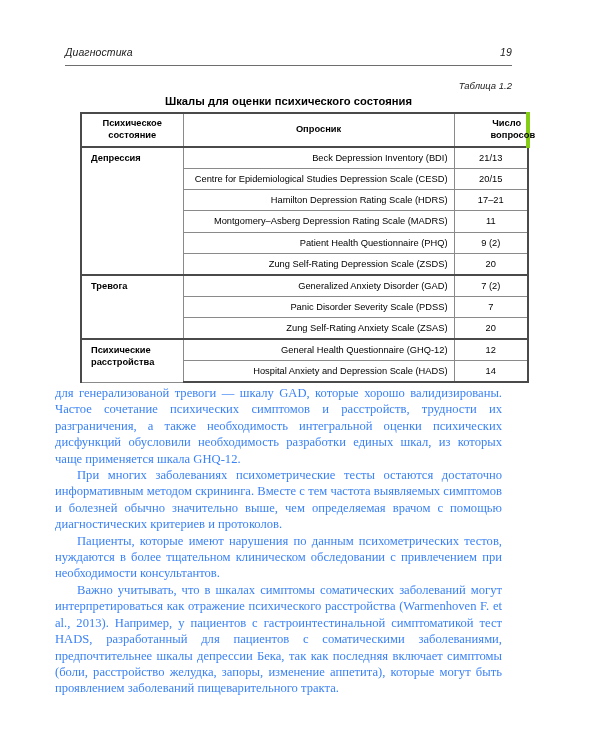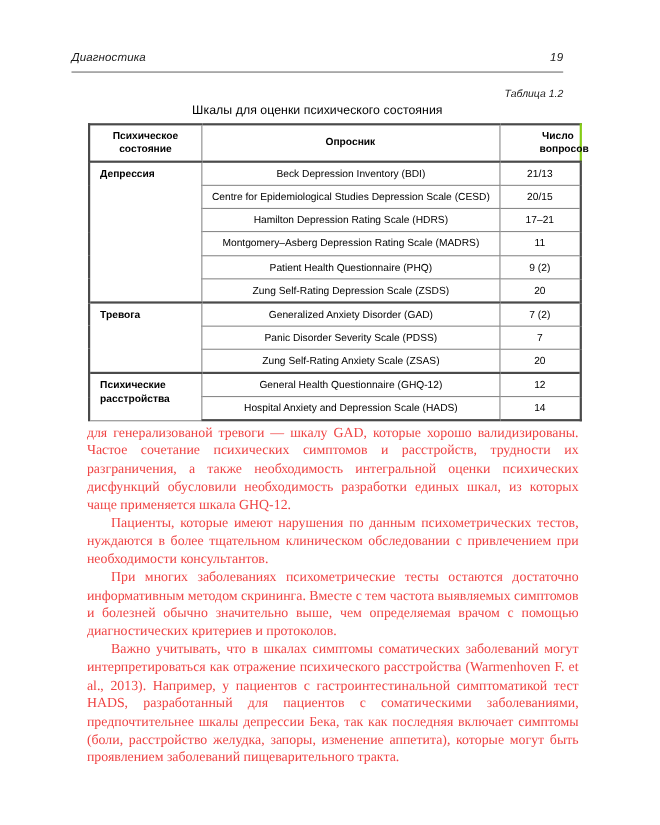--- a/index.html
+++ b/index.html
@@ -63,21 +63,21 @@
     font-size: 9.5px;
     color: #1a1a1a;
   }
   .table-title {
     position: absolute;
     left: 65px;
     top: 95px;
     width: 447px;
     text-align: center;
     font-family: "Liberation Sans", "DejaVu Sans", sans-serif;
-    font-weight: normal;
+    font-weight: bold;
     font-size: 11.2px;
     color: #000000;
     letter-spacing: 0.05px;
   }
 
   
   .scales-table {
     position: absolute;
     left: 80px;
     top: 112px;
@@ -95,62 +95,62 @@
   }
   .scales-table thead th {
     border-top: 2px solid #4a4a4a;
     border-bottom: 2px solid #4a4a4a;
     font-weight: bold;
     text-align: center;
     line-height: 1.25;
     padding: 4px 3px 5px;
   }
   .scales-table thead th.c1 { border-left: 2px solid #4a4a4a; }
-  .scales-table thead th.c3 { border-right: 2px solid #84cc16; padding-left: 36px; }
+  .scales-table thead th.c3 { border-right: 4px solid #84cc16; padding-left: 36px; }
 
   .col-state { width: 102px; }
   .col-quest { width: 271px; }
   .col-num   { width: 74px; }
 
   td.cell-state {
     font-weight: bold;
     text-align: left;
     padding: 4px 6px 4px 9px;
     vertical-align: top;
     line-height: 1.3;
     border-left: 2px solid #4a4a4a;
     border-right: 1px solid #8a8a8a;
   }
   td.cell-quest {
-    text-align: center;
+    text-align: right;
     padding: 4px 6px 4px 7px;
     line-height: 1.3;
   }
   td.cell-num {
     text-align: center;
     padding: 4px 16px;
     border-right: 2px solid #4a4a4a;
   }
 
   
   tr.group-start > td { border-top: 2px solid #4a4a4a; }
   tr.last-row > td    { border-bottom: 2px solid #4a4a4a; }
 
   
   .body-text {
     position: absolute;
-    left: 79px;
+    left: 55px;
     top: 385px;
     width: 447px;
     font-family: "Liberation Serif", "DejaVu Serif", serif;
     font-size: 12.6px;
     line-height: 16.4px;
     text-align: justify;
     text-justify: inter-word;
-    color: #ef4444;
+    color: #3b82f6;
     hyphens: manual;
   }
   .body-text p {
     margin: 0;
     text-indent: 22px;
   }
   .body-text p.cont {
     text-indent: 0;
   }
 </style>
@@ -227,18 +227,18 @@
         </tr>
         <tr class="last-row">
           <td class="cell-quest">Hospital Anxiety and Depression Scale (HADS)</td>
           <td class="cell-num">14</td>
         </tr>
       </tbody>
   </table>
 
   <div class="body-text" id="body-text">
       <p class="cont">для генерализованой тревоги — шкалу GAD, которые хорошо валидизированы. Частое сочетание психических симптомов и расстройств, трудности их разграничения, а также необходимость интегральной оценки психических дисфункций обусловили необходимость разработки единых шкал, из которых чаще применяется шкала GHQ-12.</p>
+      <p>При многих заболеваниях психометрические тесты остаются достаточно информативным методом скрининга. Вместе с тем частота выявляемых симптомов и болезней обычно значительно выше, чем определяемая врачом с помощью диагностических критериев и протоколов.</p>
       <p>Пациенты, которые имеют нарушения по данным психометрических тестов, нуждаются в более тщательном клиническом обследовании с привлечением при необходимости консультантов.</p>
-      <p>При многих заболеваниях психометрические тесты остаются достаточно информативным методом скрининга. Вместе с тем частота выявляемых симптомов и болезней обычно значительно выше, чем определяемая врачом с помощью диагностических критериев и протоколов.</p>
       <p>Важно учитывать, что в шкалах симптомы соматических заболеваний могут интерпретироваться как отражение психического расстройства (Warmenhoven F. et al., 2013). Например, у пациентов с гастроинтестинальной симптоматикой тест HADS, разработанный для пациентов с соматическими заболеваниями, предпочтительнее шкалы депрессии Бека, так как последняя включает симптомы (боли, расстройство желудка, запоры, изменение аппетита), которые могут быть проявлением заболеваний пищеварительного тракта.</p>
     </div>
 
 </div>
 
 </body></html>

